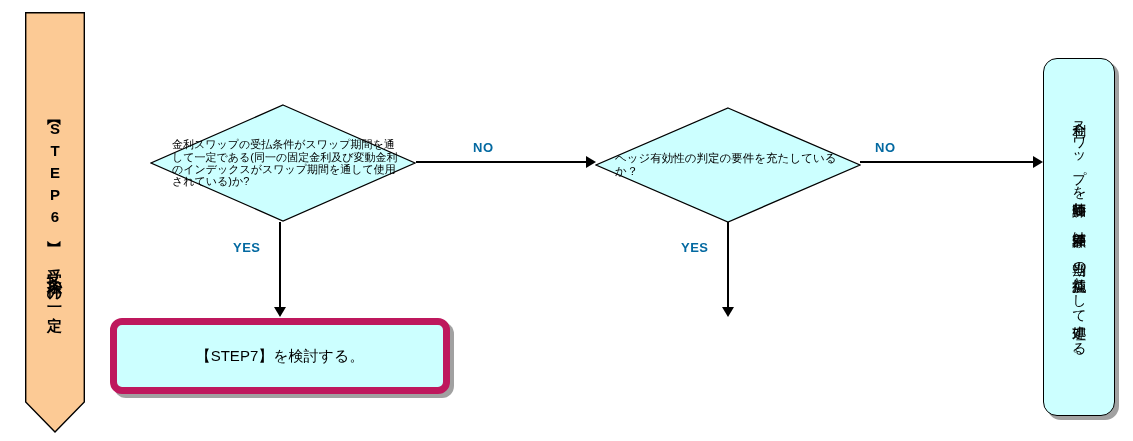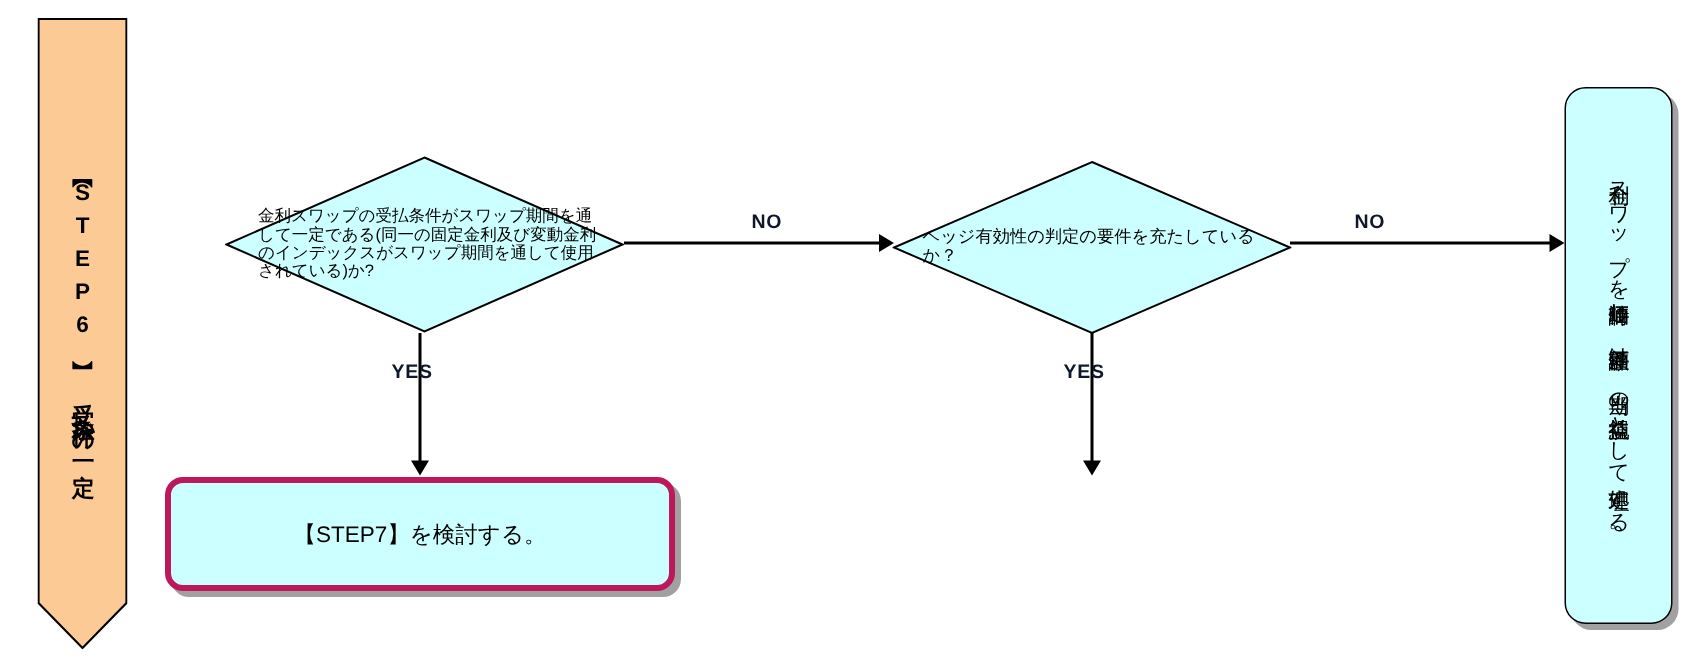--- a/index.html
+++ b/index.html
@@ -72,21 +72,21 @@
   #diamond-2 .diamond-label {
     padding: 0 14px 0 20px;
     font-size: 11.5px;
   }
 
   
   .process-box {
     position: absolute;
     box-sizing: border-box;
     background: #ccffff;
-    border: 4px solid #be185d;
+    border: 7px solid #be185d;
     border-radius: 12px;
     box-shadow: 4px 4px 0 rgba(130,130,130,0.75);
     display: flex;
     align-items: center;
     justify-content: center;
     color: #000000;
   }
   #box-step7 { left: 110px; top: 318px; width: 340px; height: 76px; font-size: 15px; }
   #box-hedge { left: 562px; top: 318px; width: 340px; height: 76px; font-size: 15px; }
 
@@ -129,26 +129,25 @@
     position: absolute;
     width: 0; height: 0;
     border-top: 6px solid transparent;
     border-bottom: 6px solid transparent;
     border-left: 10px solid #000000;
   }
 
   
   .edge-label {
     position: absolute;
-    color: #0f172a;
+    color: #0369a1;
     font-size: 13px;
     font-weight: bold;
     letter-spacing: 0.5px;
     white-space: nowrap;
-    margin-left: 28px;
   }
 </style>
 </head>
 <body>
 
 <div id="canvas">
 
   <div class="step-banner">
     <svg width="60" height="421" viewBox="0 0 60 421" xmlns="http://www.w3.org/2000/svg">
       <polygon points="0.7,0.7 59.3,0.7 59.3,390 30,420 0.7,390" fill="#fcca95" stroke="#000000" stroke-width="1.4"></polygon>

